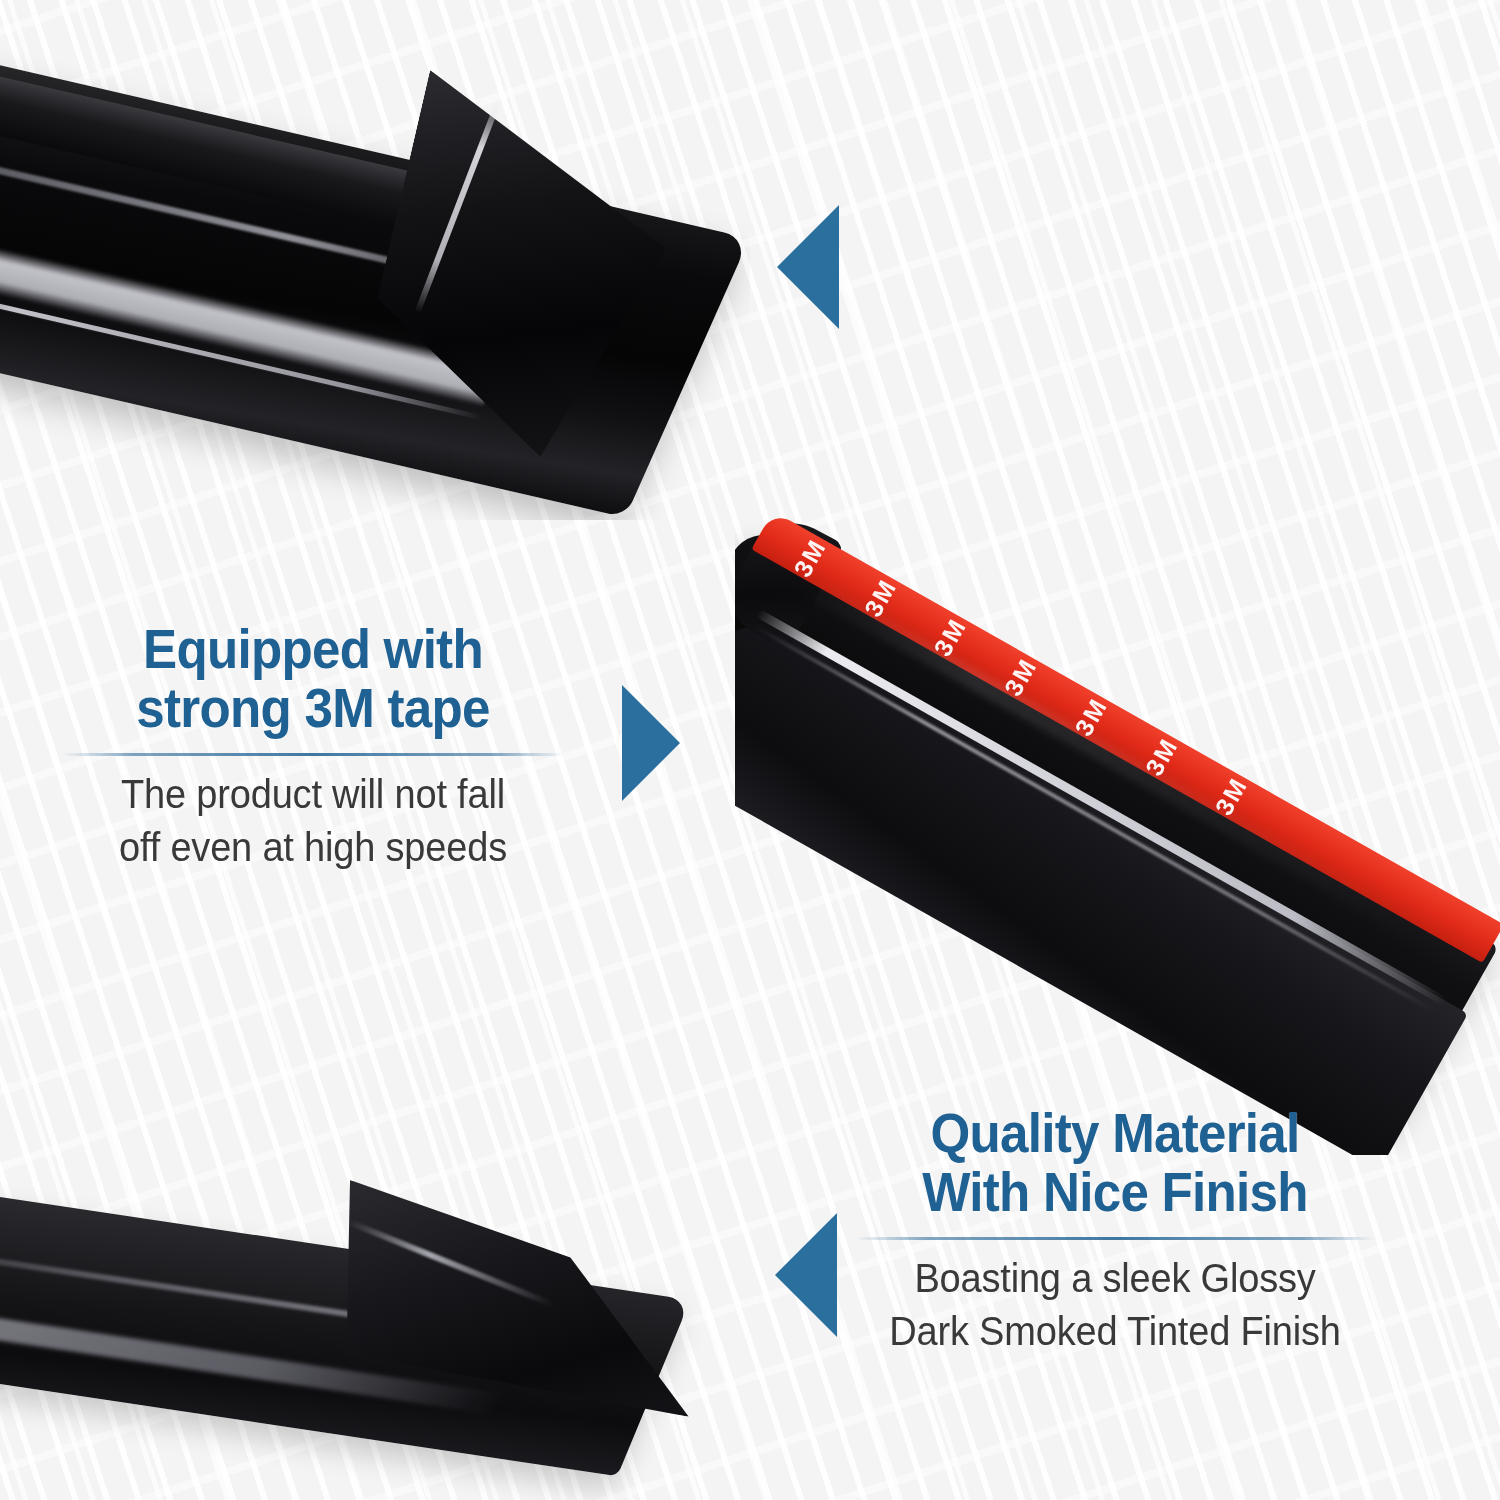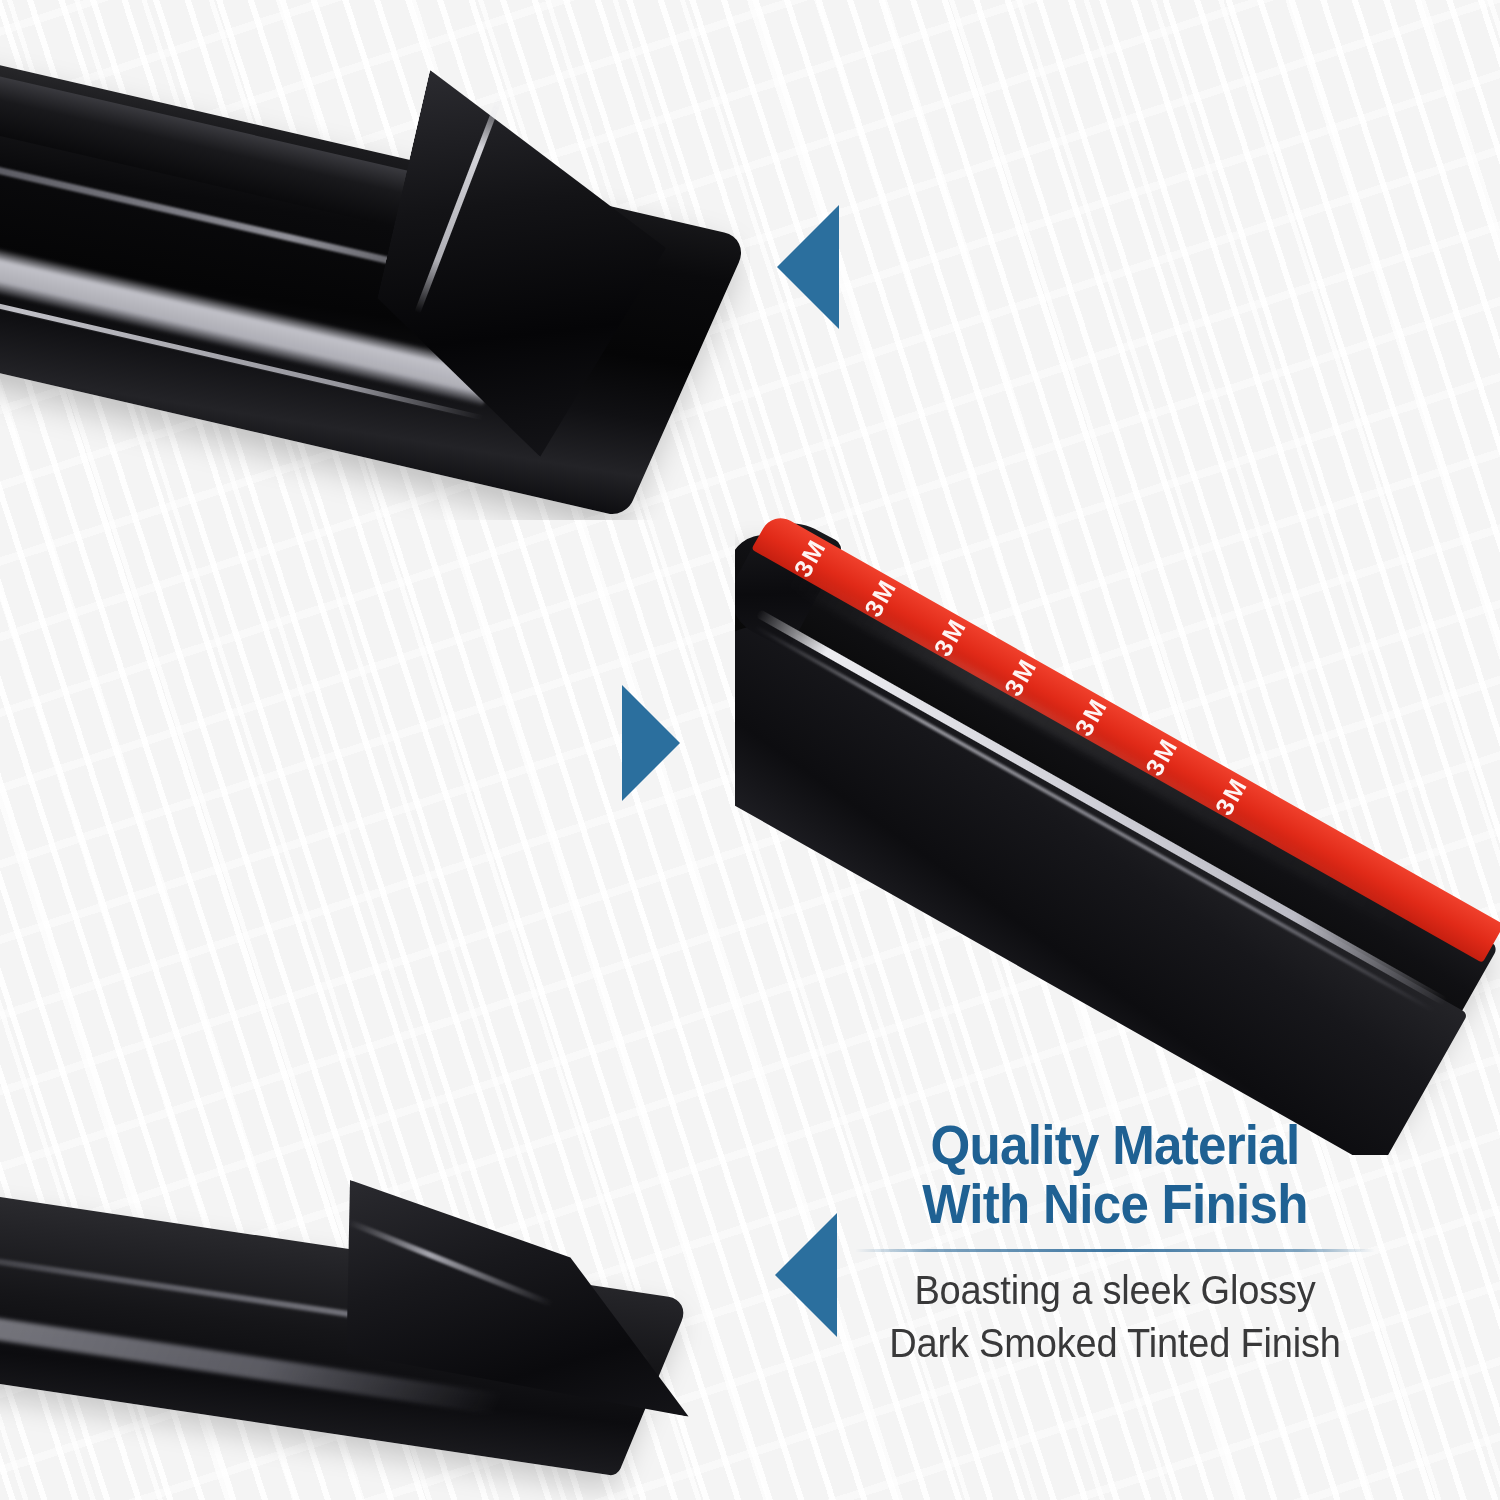--- a/index.html
+++ b/index.html
@@ -87,21 +87,21 @@
     line-height: 1.32;
     letter-spacing: -0.2px;
     transform: scaleX(0.95);
     transform-origin: center top;
     white-space: pre-line;
     margin: 0;
   }
 
   .block-wavy   { left: 845px; top: 134px;  width: 600px; text-align: center; }
   .block-tape   { left: 62px;  top: 620px;  width: 502px; text-align: center; }
-  .block-finish { left: 855px; top: 1104px; width: 520px; text-align: center; margin-top: 12px; }
+  .block-finish { left: 855px; top: 1104px; width: 520px; text-align: center; }
 
   
   .arrow {
     position: absolute;
     width: 0;
     height: 0;
   }
   .arrow-left {
     border-top: 62px solid transparent;
     border-bottom: 62px solid transparent;
@@ -433,20 +433,27 @@
     <div class="pb-lowsheen"></div>
     <div class="pb-tip"></div>
     <div class="pb-tipshine"></div>
   </div>
 
   <div class="arrow arrow-left arrow-wavy"></div>
   <div class="arrow arrow-right arrow-tape"></div>
   <div class="arrow arrow-left arrow-finish"></div>
 
 
+  <div class="feature-block block-tape">
+    <p class="feature-heading">Equipped with
+strong 3M tape</p>
+    <div class="feature-divider"></div>
+    <p class="feature-body">The product will not fall
+off even at high speeds</p>
+  </div>
 
   <div class="feature-block block-finish">
     <p class="feature-heading">Quality Material
 With Nice Finish</p>
     <div class="feature-divider"></div>
     <p class="feature-body">Boasting a sleek Glossy
 Dark Smoked Tinted Finish</p>
   </div>
 
 </div>

